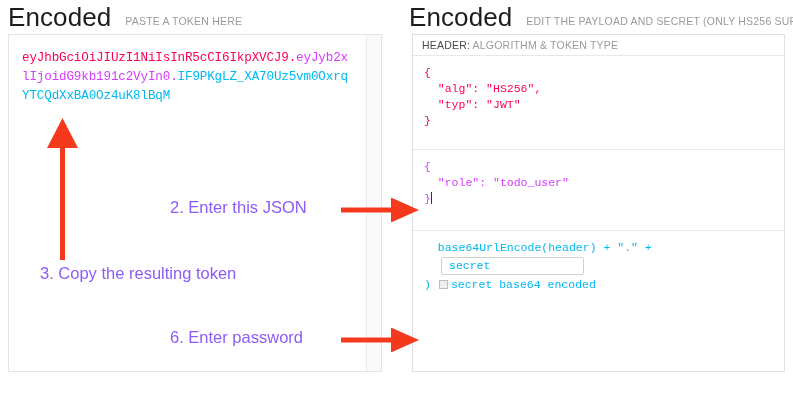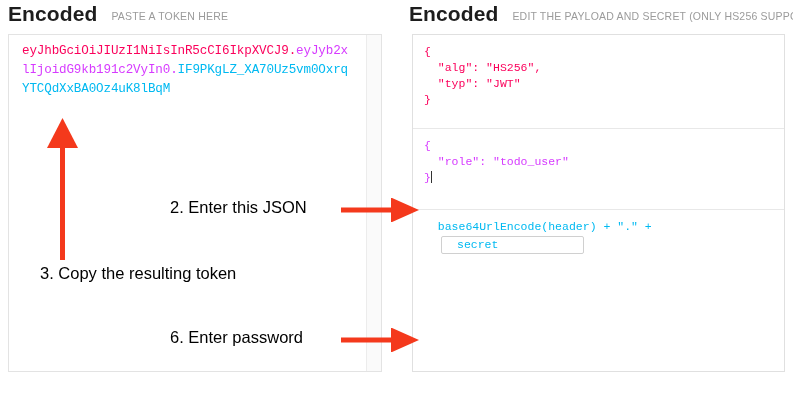--- a/index.html
+++ b/index.html
@@ -15,22 +15,22 @@
     font-family: "Liberation Sans", sans-serif;
     -webkit-font-smoothing: antialiased;
   }
 
   
   .panel-head {
     position: absolute;
     white-space: nowrap;
   }
   .panel-head .big {
-    font-size: 21px;
-    font-weight: 700;
+    font-size: 26px;
+    font-weight: 400;
     color: #1d1d1d;
     letter-spacing: 0.1px;
   }
   .panel-head .sub {
     font-size: 10.5px;
     color: #9b9b9b;
     letter-spacing: 0.2px;
     margin-left: 14px;
     position: relative;
     top: -1px;
@@ -56,21 +56,21 @@
     top: 0;
     width: 15px;
     height: 100%;
     background: #fafafa;
     border-left: 1px solid #ececec;
     box-sizing: border-box;
   }
   #token-text {
     position: absolute;
     left: 13px;
-    top: 7px;
+    top: 14px;
     width: 330px;
     font-family: "Liberation Mono", "DejaVu Sans Mono", monospace;
     font-size: 12.6px;
     line-height: 19px;
     word-break: break-all;
     letter-spacing: -0.15px;
   }
   .seg-header { color: #fb015b; }
   .seg-dot    { color: #fb015b; }
   .seg-payload{ color: #d63aff; }
@@ -130,40 +130,40 @@
     margin: 1px 0 2px 17px;
     width: 143px;
     height: 18px;
     border: 1px solid #d0d0d0;
     border-radius: 2px;
     background: #fff;
     color: #00b9f1;
     font-family: "Liberation Mono", "DejaVu Sans Mono", monospace;
     font-size: 11.5px;
     line-height: 18px;
-    padding: 0 15px;
+    padding: 0 7px;
     box-sizing: border-box;
     outline: none;
   }
   .b64-row { display: block; }
   #b64-check {
     display: inline-block;
     width: 9px;
     height: 9px;
     border: 1px solid #bdbdbd;
     background: #efefef;
     vertical-align: -1px;
     margin: 0 3px 0 8px;
     box-sizing: border-box;
   }
 
   
   .anno-text {
     position: absolute;
-    color: #000000;
+    color: #8b5cf6;
     font-size: 16.5px;
     font-family: "Liberation Sans", sans-serif;
     white-space: nowrap;
   }
   #anno2 { left: 170px; top: 198px; }
   #anno3 { left: 16px;  top: 264px; margin-left: 24px; }
   #anno1 { left: 170px; top: 328px; }
 
   .anno-arrow { position: absolute; }
   #arrow-up    { left: 46px;  top: 118px; }
@@ -181,30 +181,31 @@
   <div id="token-text"><span class="seg-header">eyJhbGciOiJIUzI1NiIsInR5cCI6IkpXVCJ9</span><span class="seg-dot">.</span><span class="seg-payload">eyJyb2xlIjoidG9kb191c2VyIn0</span><span class="seg-dot2">.</span><span class="seg-sig">IF9PKgLZ_XA70Uz5vm0OxrqYTCQdXxBA0Oz4uK8lBqM</span></div>
   <div id="encoded-scrollgutter"></div>
 </div>
 
 <div class="panel-head" id="decoded-head">
   <span class="big">Encoded</span><span class="sub">EDIT THE PAYLOAD AND SECRET (ONLY HS256 SUPPORTED)</span>
 </div>
 
 <div id="decoded-panel">
 
+  <div class="dec-label"><b>HEADER:</b><span> ALGORITHM &amp; TOKEN TYPE</span></div>
   <div class="dec-body" id="header-body"><span>{
   "alg": "HS256",
   "typ": "JWT"
 }</span></div>
 
   <div class="dec-body" id="payload-body"><span>{</span>
 <span>  "role": "todo_user"</span>
 <span>}</span><span class="caret"></span></div>
 
-  <div class="dec-body" id="sig-body"><span class="ln">  base64UrlEncode(header) + "." +</span><input id="secret-input" type="text" value="secret" style=""></div>
+  <div class="dec-body" id="sig-body"><span class="ln">  base64UrlEncode(header) + "." +</span><input id="secret-input" type="text" value="secret" style=""><span class="b64-row"><span>)</span><span id="b64-check"></span><span>secret base64 encoded</span></span></div>
 
 </div>
 
 <div class="anno-text" id="anno2">2. Enter this JSON</div>
 <div class="anno-text" id="anno3">3. Copy the resulting token</div>
 <div class="anno-text" id="anno1">6. Enter password</div>
 
 <svg class="anno-arrow" id="arrow-up" width="34" height="142" viewBox="0 0 34 142">
   <rect x="14" y="26" width="5" height="116" fill="#f4391c"></rect>
   <polygon points="16.5,0 32,30 1,30" fill="#f4391c"></polygon>

